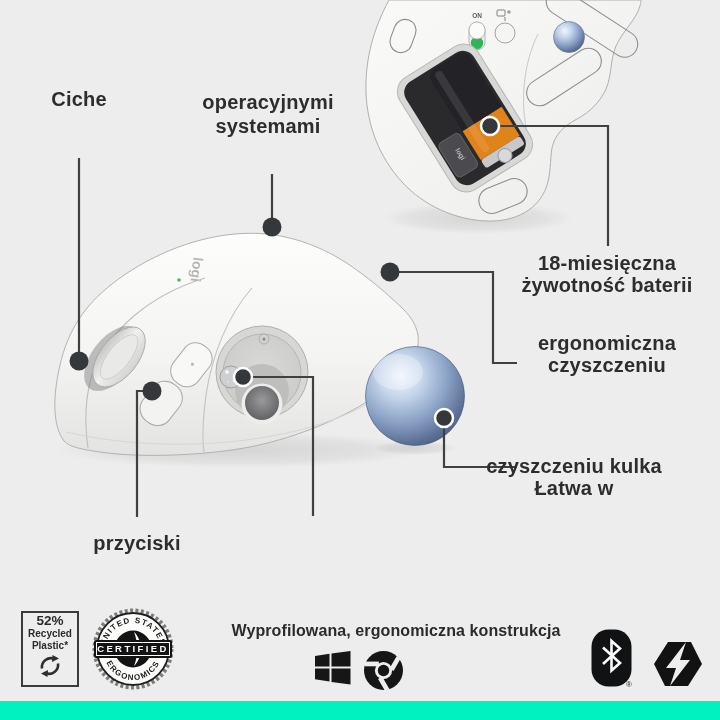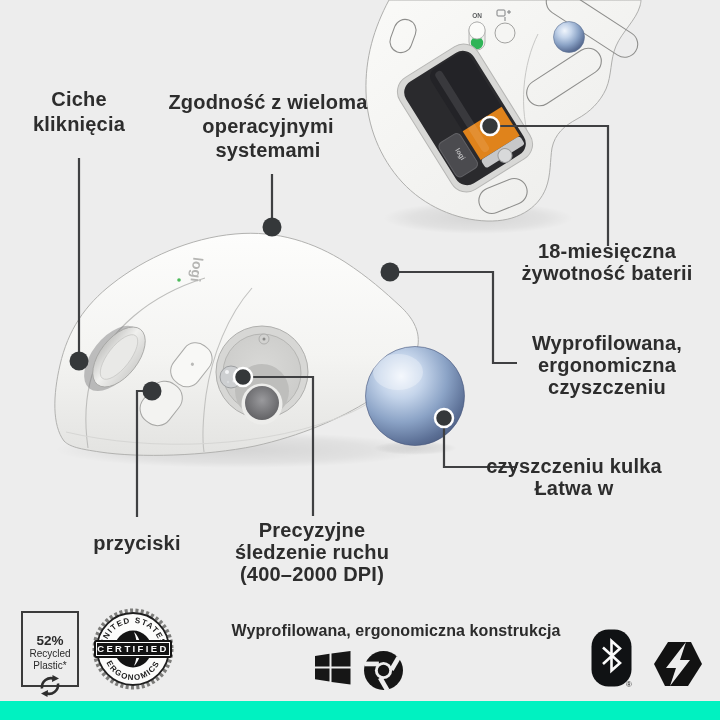--- a/index.html
+++ b/index.html
@@ -14,24 +14,24 @@
     font-size:20px;font-weight:700;color:#2D2D2D;letter-spacing:.2px;white-space:nowrap;
   }
   .lh22{line-height:22px}.lh24{line-height:24px}.lh25{line-height:25px}
   .tagline{
     position:absolute;left:360px;top:622px;transform:translateX(-50%);
     font-size:16px;font-weight:700;color:#2B2B2B;white-space:nowrap;letter-spacing:.1px;margin-left:36px;
   }
   .badge-recycled{
     position:absolute;left:21px;top:611px;width:58px;height:76px;
     border:2px solid #3B3B3B;box-sizing:border-box;text-align:center;
-    color:#2A2A2A;padding-top:20px;background:transparent;
+    color:#2A2A2A;padding-top:0;background:transparent;
   }
   .badge-recycled .pct{font-size:13.5px;font-weight:700;line-height:15px}
-  .badge-recycled .mat{font-size:10px;font-weight:400;line-height:11.5px}
+  .badge-recycled .mat{font-size:10px;font-weight:700;line-height:11.5px}
   .badge-recycled svg{margin-top:3px}
   .abs{position:absolute}
   .accent-bar{position:absolute;left:0;top:701px;width:720px;height:19px;background:#00F2C1}
 </style>
 </head>
 <body>
 
 <div class="stage">
 
   <svg class="scene" width="720" height="720" viewBox="0 0 720 720">
@@ -190,47 +190,39 @@
       <circle cx="490" cy="126" r="9" stroke="#FFFFFF" stroke-width="2.5"></circle>
       <circle cx="390" cy="272" r="9.5"></circle>
       <circle cx="444" cy="418" r="9" stroke="#FFFFFF" stroke-width="2.5"></circle>
       <circle cx="152" cy="391" r="9.5"></circle>
       <circle cx="243" cy="377" r="9" stroke="#FFFFFF" stroke-width="2.5"></circle>
     </g>
   </svg>
 
   <div class="callout lh25" style="left:79px;top:87px">
     <div>Ciche</div>
-    <div>kliknięcia</div>
   </div>
   <div class="callout lh24" style="left:268px;top:90px">
-    <div>Zgodność z wieloma</div>
     <div>operacyjnymi</div>
     <div>systemami</div>
   </div>
-  <div class="callout lh22" style="left:607px;top:240px">
+  <div class="callout lh22" style="left:607px;top:252px">
     <div>18-miesięczna</div>
     <div>żywotność baterii</div>
   </div>
   <div class="callout lh22" style="left:607px;top:332px">
-    <div>Wyprofilowana,</div>
     <div>ergonomiczna</div>
     <div>czyszczeniu</div>
   </div>
   <div class="callout lh22" style="left:574px;top:455px">
     <div>czyszczeniu kulka</div>
     <div>Łatwa w</div>
   </div>
   <div class="callout lh24" style="left:137px;top:531px">
     <div>przyciski</div>
-  </div>
-  <div class="callout lh22" style="left:312px;top:519px">
-    <div>Precyzyjne</div>
-    <div>śledzenie ruchu</div>
-    <div>(400–2000 DPI)</div>
   </div>
 
   <div class="badge-recycled">
     <div class="pct">52%</div>
     <div class="mat">Recycled</div>
     <div class="mat">Plastic*</div>
     <svg width="26" height="24" viewBox="0 0 26 24">
       <g stroke="#2E2E2E" stroke-width="2.6" fill="none">
         <path d="M5,14.5 A9,9 0 0 1 17.5,5"></path>
         <path d="M21,9.5 A9,9 0 0 1 8.5,19"></path>

